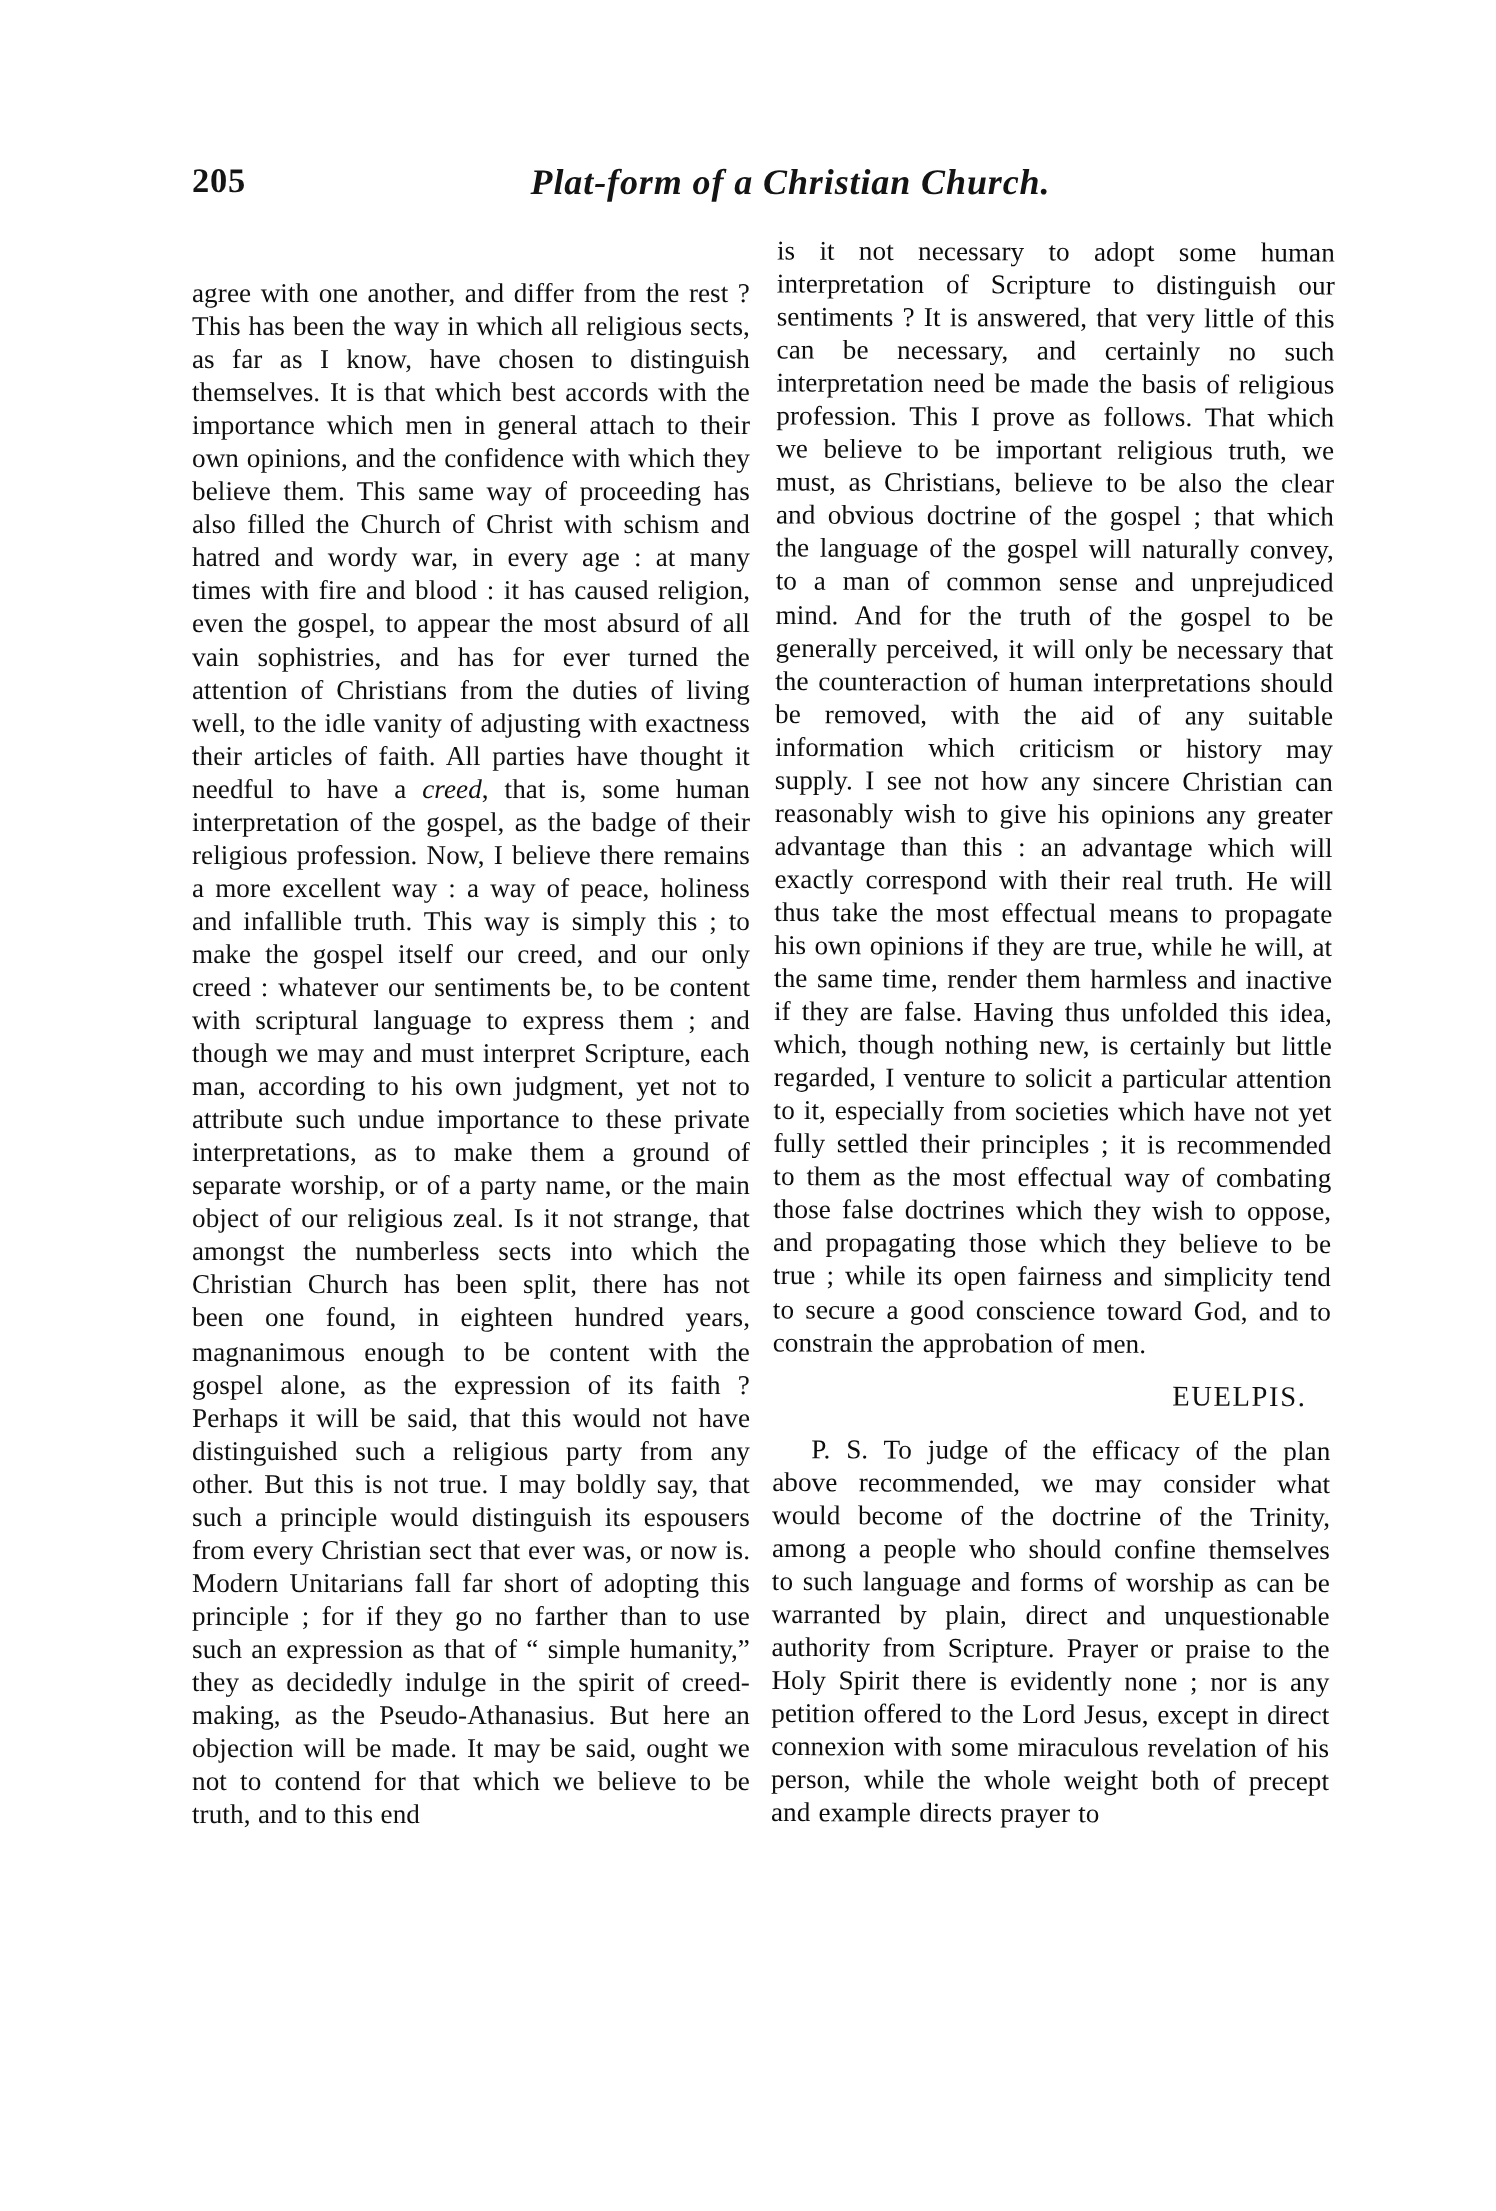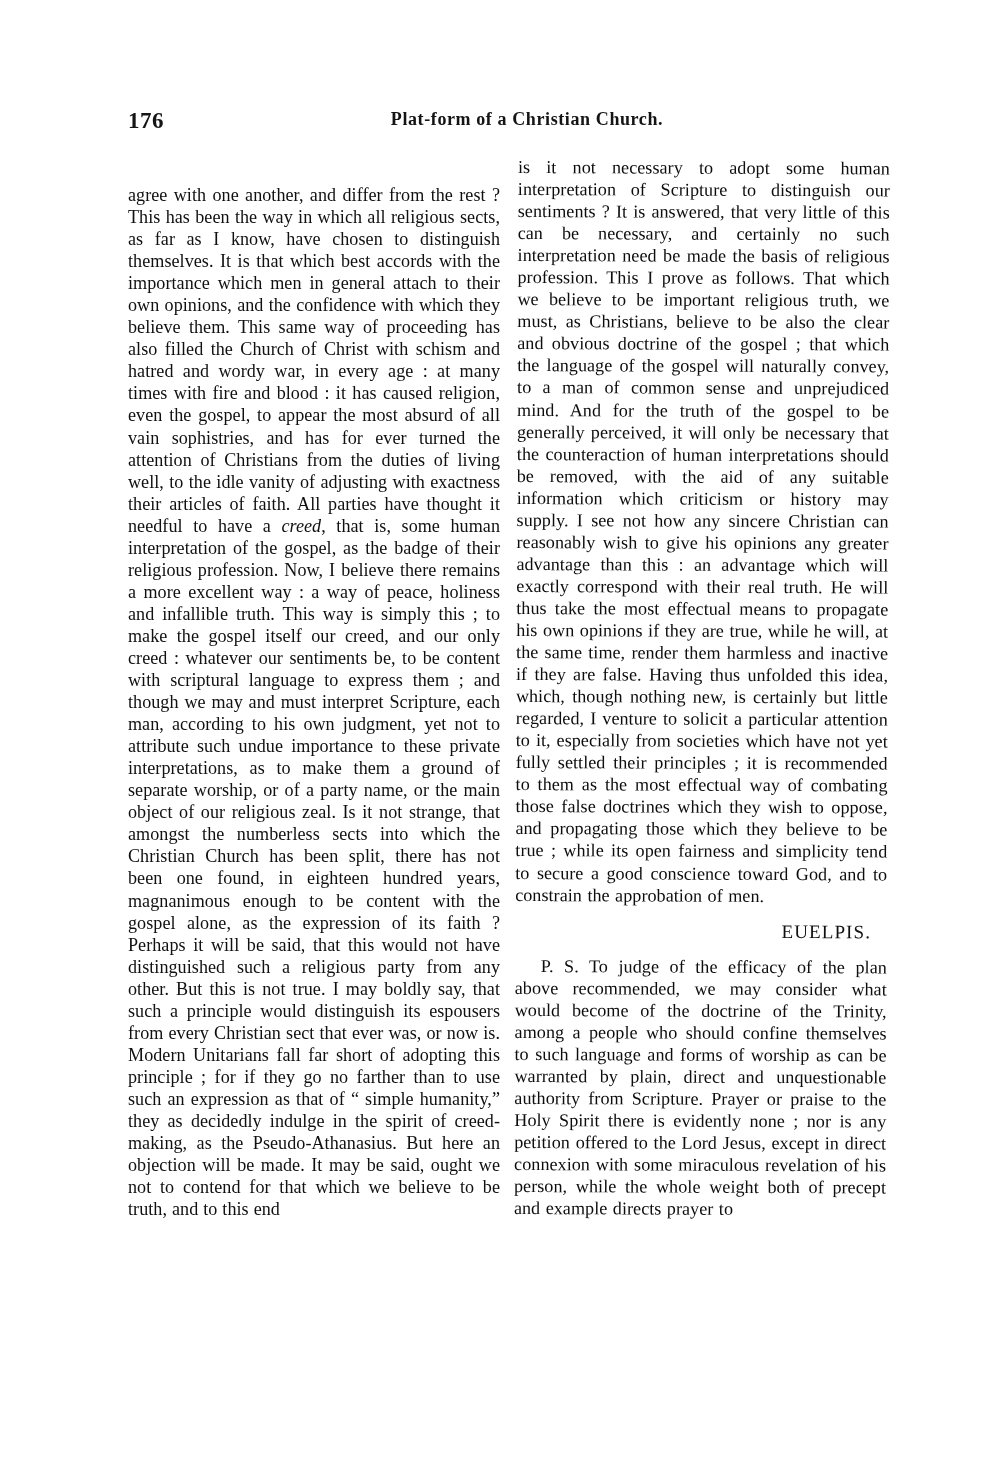--- a/index.html
+++ b/index.html
@@ -43,21 +43,22 @@
     font-weight: 700;
     letter-spacing: 0.5px;
     color: #151515;
   }
   .head-title {
     position: absolute;
     left: 0;
     top: 1px;
     width: 762px;
     text-align: center;
-    font-size: 18px;
+    font-size: 24px;
+    font-style: italic;
     font-weight: 700;
     letter-spacing: 0.6px;
     color: #141414;
     text-indent: 36px;
   }
 
   
   .columns {
     position: absolute;
     left: 128px;
@@ -102,21 +103,21 @@
 
   
   .col-right .bodytext { color: #0d0d0d; }
 </style>
 </head>
 <body>
 
 <div class="page">
 
   <div class="running-head">
-    <span class="folio">176</span>
+    <span class="folio">205</span>
     <span class="head-title">Plat-form of a Christian Church.</span>
   </div>
 
   <div class="columns">
 
     <div class="col col-left">
       <p class="bodytext"><span>agree with one another, and differ from the rest ? This has been the way in which all religious sects, as far as I know, have chosen to distinguish themselves. It is that which best accords with the importance which men in general attach to their own opinions, and the confidence with which they believe them. This same way of proceeding has also filled the Church of Christ with schism and hatred and wordy war, in every age : at many times with fire and blood : it has caused religion, even the gospel, to appear the most absurd of all vain sophistries, and has for ever turned the attention of Christians from the duties of living well, to the idle vanity of adjusting with exactness their articles of faith. All parties have thought it needful to have a </span><i>creed</i><span>, that is, some human interpretation of the gospel, as the badge of their religious profession. Now, I believe there remains a more excellent way : a way of peace, holiness and infallible truth. This way is simply this ; to make the gospel itself our creed, and our only creed : whatever our sentiments be, to be content with scriptural language to express them ; and though we may and must interpret Scripture, each man, according to his own judgment, yet not to attribute such undue importance to these private interpretations, as to make them a ground of separate worship, or of a party name, or the main object of our religious zeal. Is it not strange, that amongst the numberless sects into which the Christian Church has been split, there has not been one found, in eighteen hundred years, magnanimous enough to be content with the gospel alone, as the expression of its faith ? Perhaps it will be said, that this would not have distinguished such a religious party from any other. But this is not true. I may boldly say, that such a principle would distinguish its espousers from every Christian sect that ever was, or now is. Modern Unitarians fall far short of adopting this principle ; for if they go no farther than to use such an expression as that of “ simple humanity,” they as decidedly indulge in the spirit of creed-making, as the Pseudo-Athanasius. But here an objection will be made. It may be said, ought we not to contend for that which we believe to be truth, and to this end</span></p>
     </div>
 
     <div class="col col-right">

